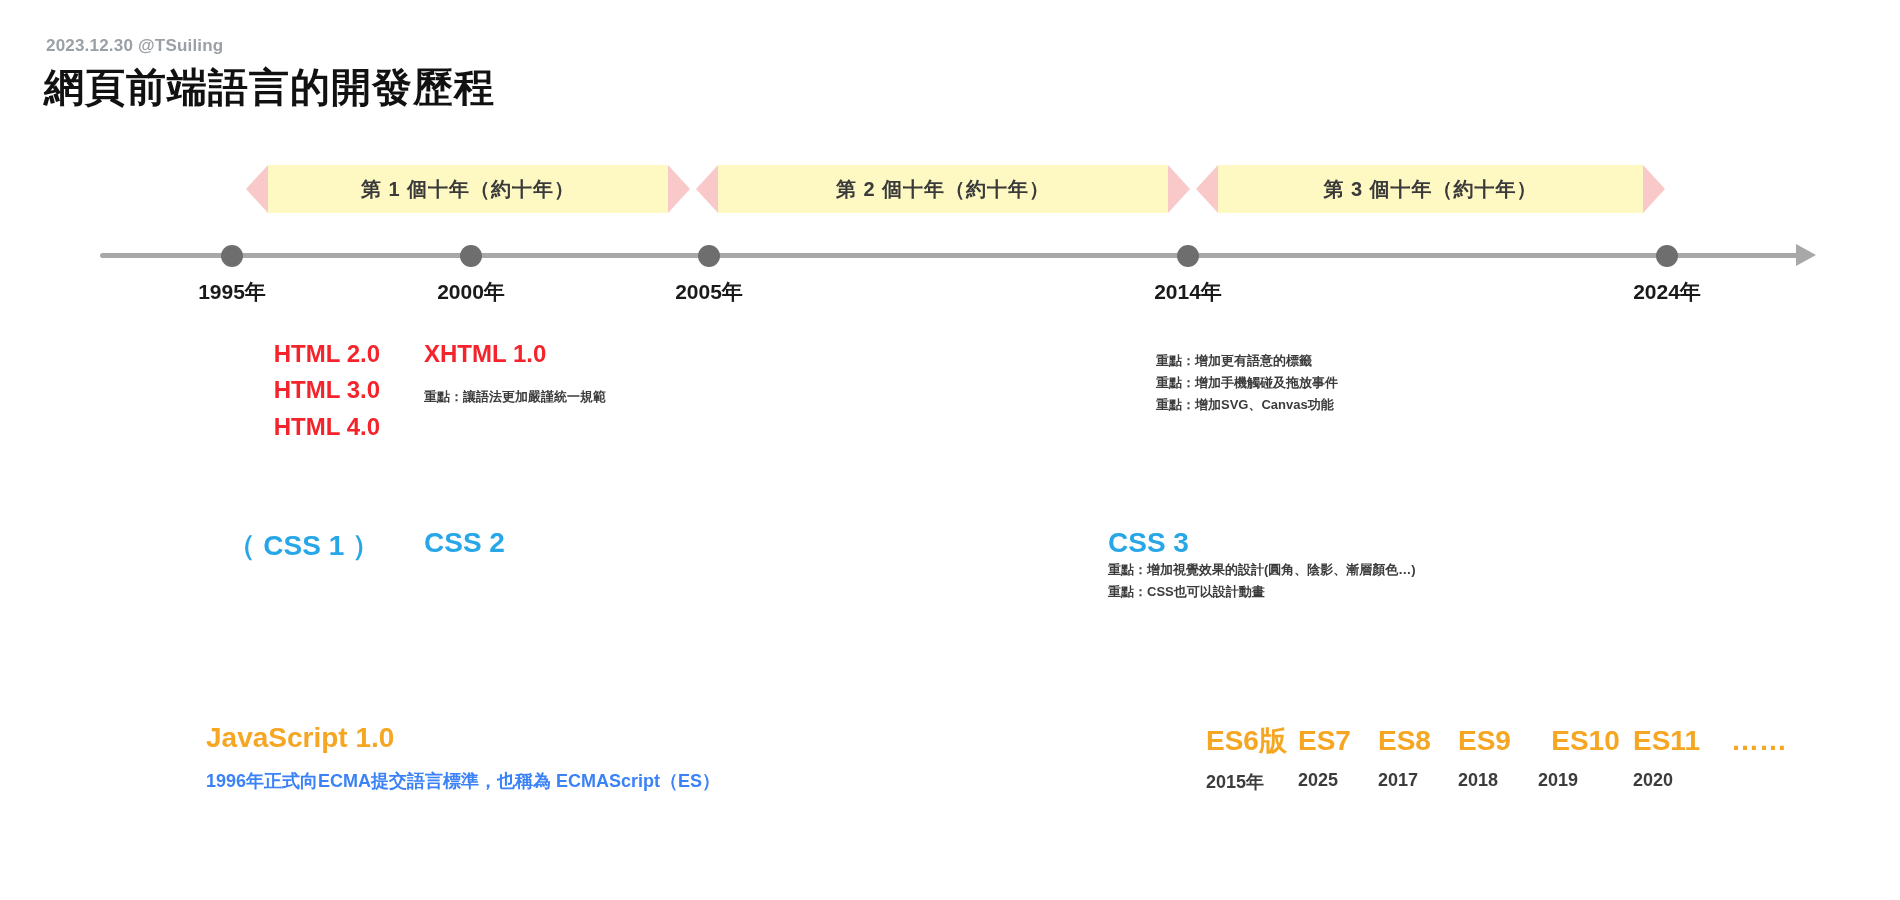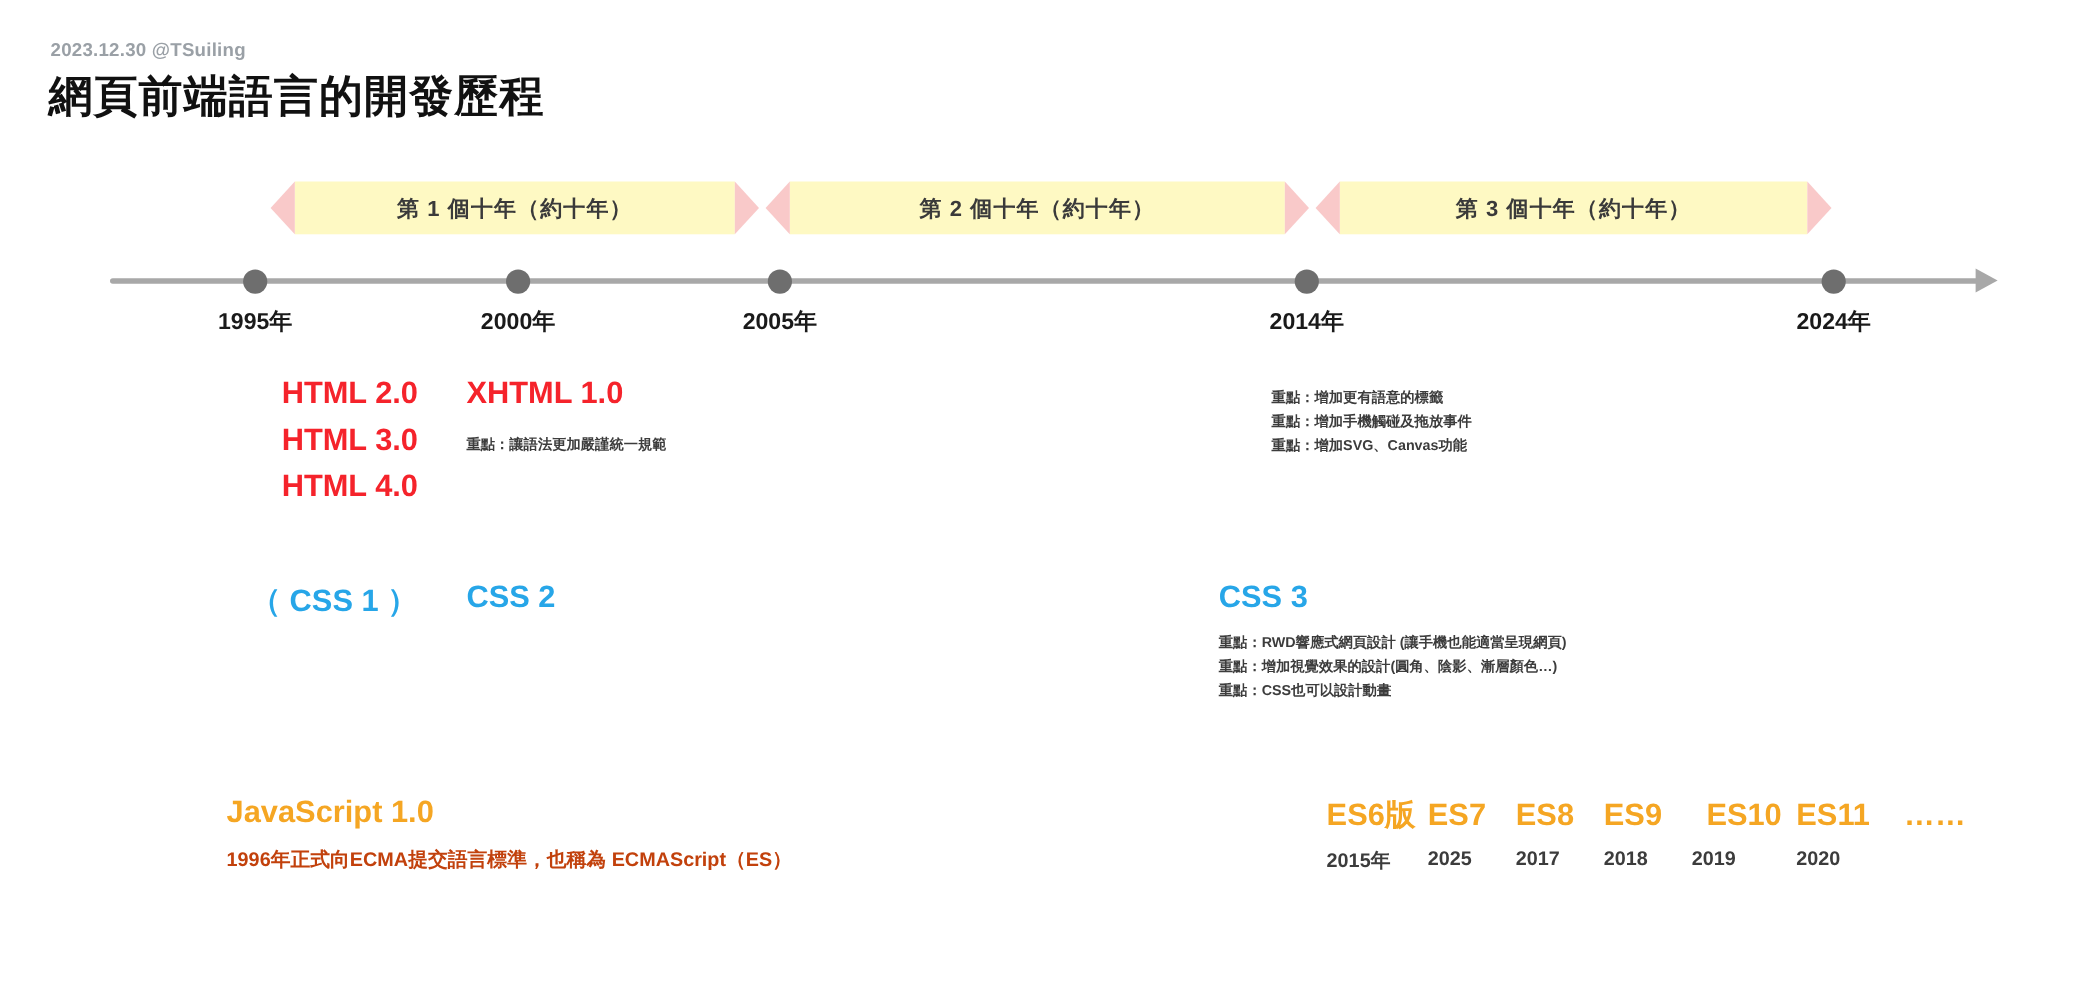--- a/index.html
+++ b/index.html
@@ -109,21 +109,21 @@
     font-weight: bold;
     color: #1a1a1a;
     transform: translateX(-50%);
     white-space: nowrap;
   }
 
   
   .block { position: absolute; }
   .head-html {
     color: #f5232b;
-    font-size: 28px;
+    font-size: 24px;
     font-weight: bold;
     line-height: 1.52;
     white-space: nowrap;
   }
   .head-css {
     color: #27a6e8;
     font-size: 28px;
     font-weight: bold;
     white-space: nowrap;
   }
@@ -134,21 +134,21 @@
     white-space: nowrap;
   }
   .note {
     color: #3c3c3c;
     font-size: 13px;
     font-weight: bold;
     line-height: 1.68;
     white-space: nowrap;
   }
   .note-sm {
-    color: #c2410c;
+    color: #3b82f6;
     font-size: 18px;
     font-weight: bold;
     line-height: 1.7;
     white-space: nowrap;
     text-align: right;
   }
   .align-right { text-align: right; }
 
   
   .es-row {
@@ -228,21 +228,20 @@
 <div class="block align-right" style="left:80px; top:527px; width:300px;">
   <div class="head-css">（ CSS 1 ）</div>
 </div>
 
 <div class="block" style="left:424px; top:527px;">
   <div class="head-css">CSS 2</div>
 </div>
 
 <div class="block" style="left:1108px; top:527px;">
   <div class="head-css">CSS 3</div>
-  <div class="note" style="margin-top:14px;">重點：RWD響應式網頁設計 (讓手機也能適當呈現網頁)</div>
   <div class="note">重點：增加視覺效果的設計(圓角、陰影、漸層顏色…)</div>
   <div class="note">重點：CSS也可以設計動畫</div>
 </div>
 
 <div class="block" style="left:206px; top:722px;">
   <div class="head-js">JavaScript 1.0</div>
   <div class="note-sm" style="margin-top:12px;">1996年正式向ECMA提交語言標準，也稱為 ECMAScript（ES）</div>
 </div>
 
 <div class="es-row" style="left:1206px; top:722px;">

